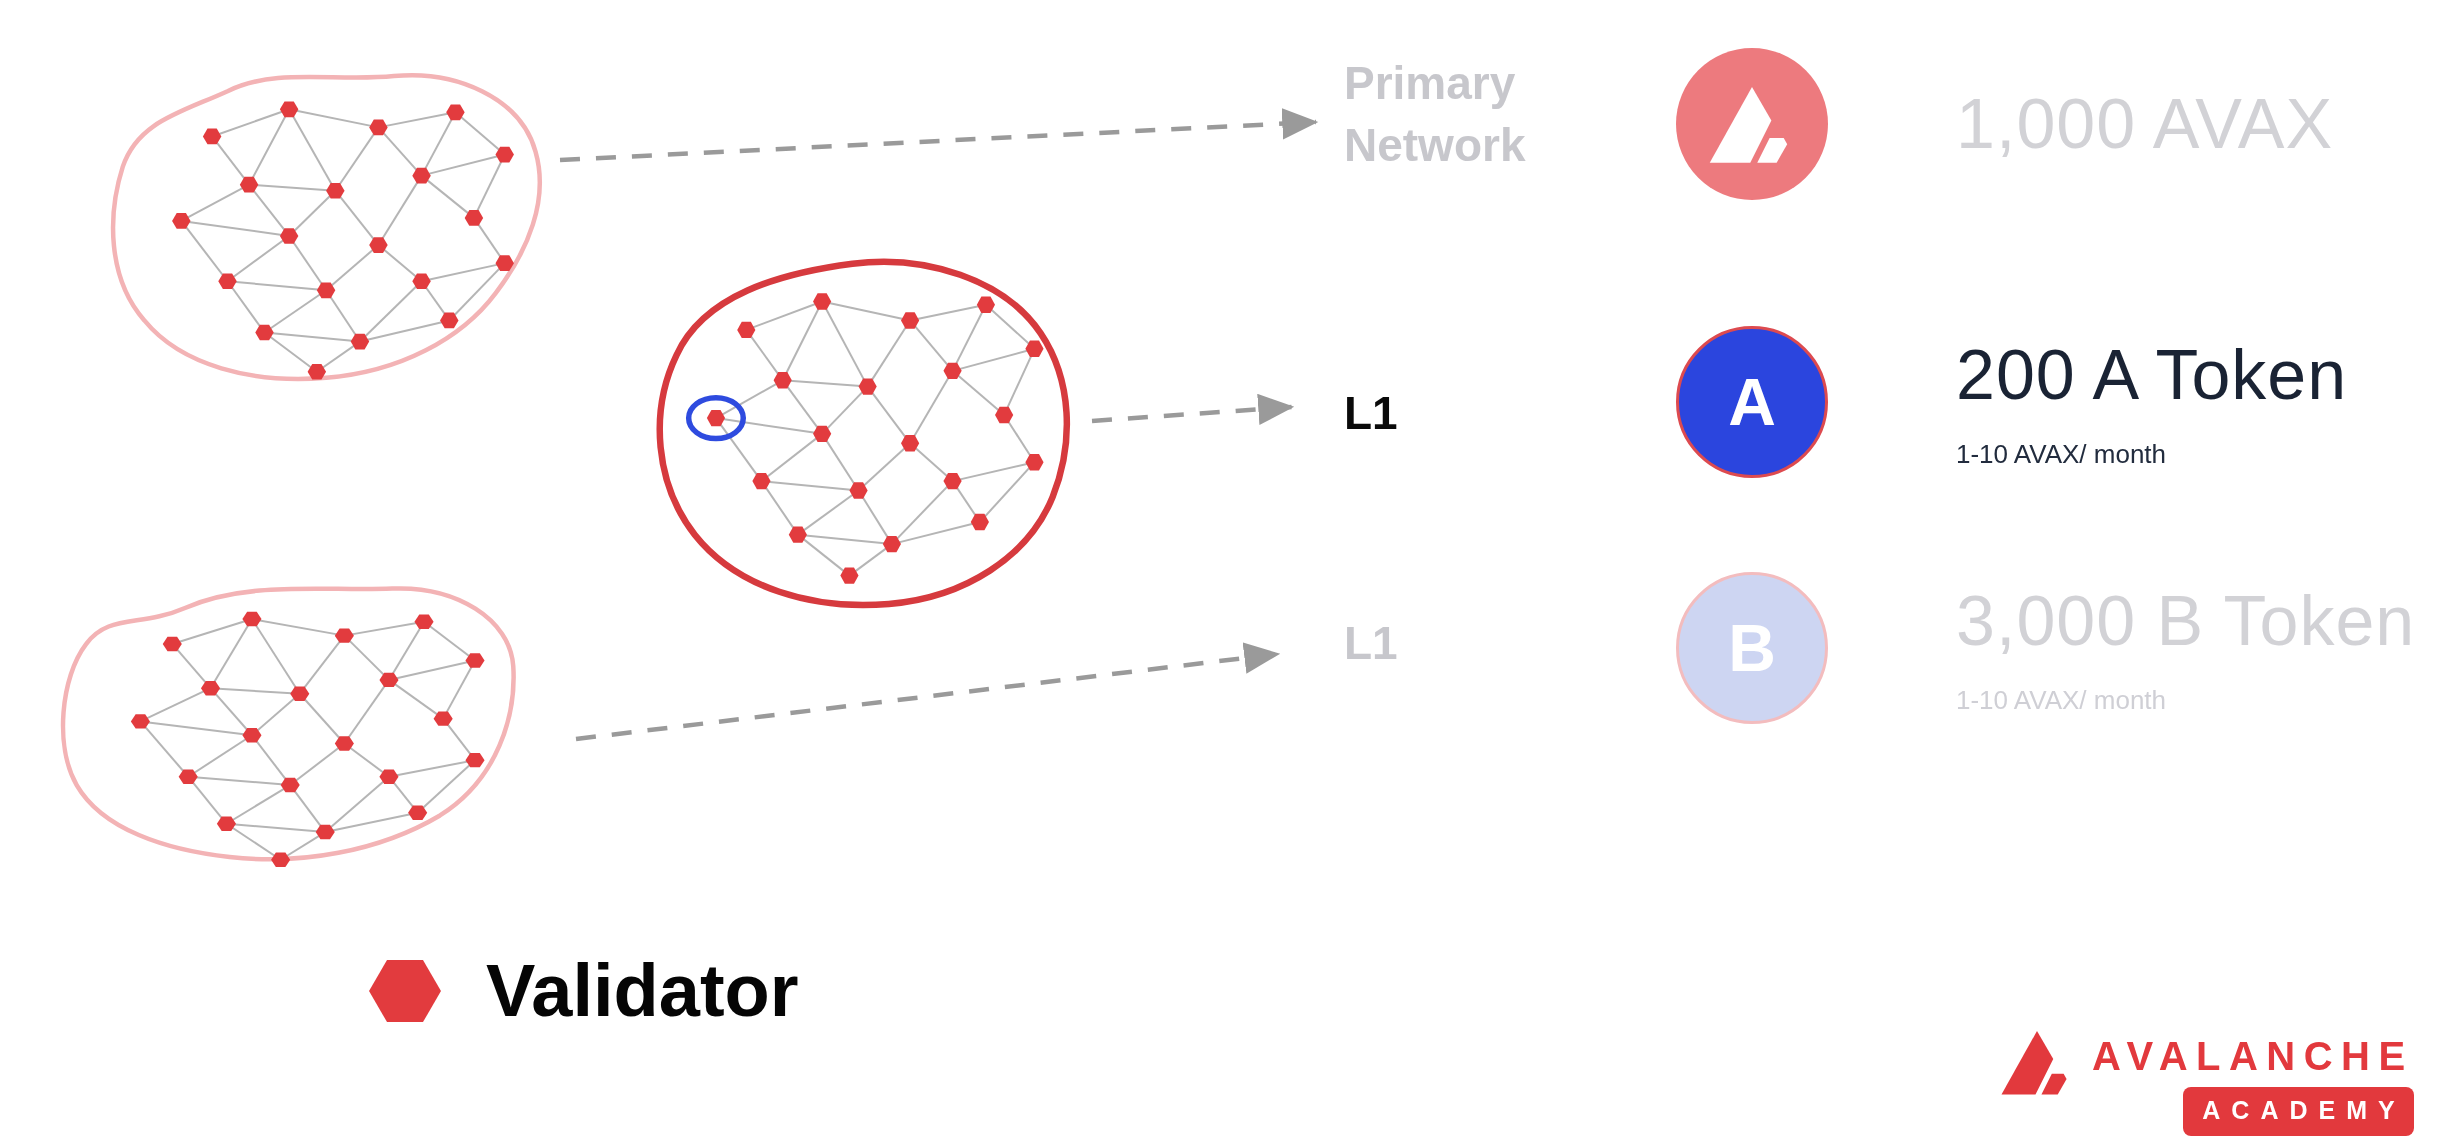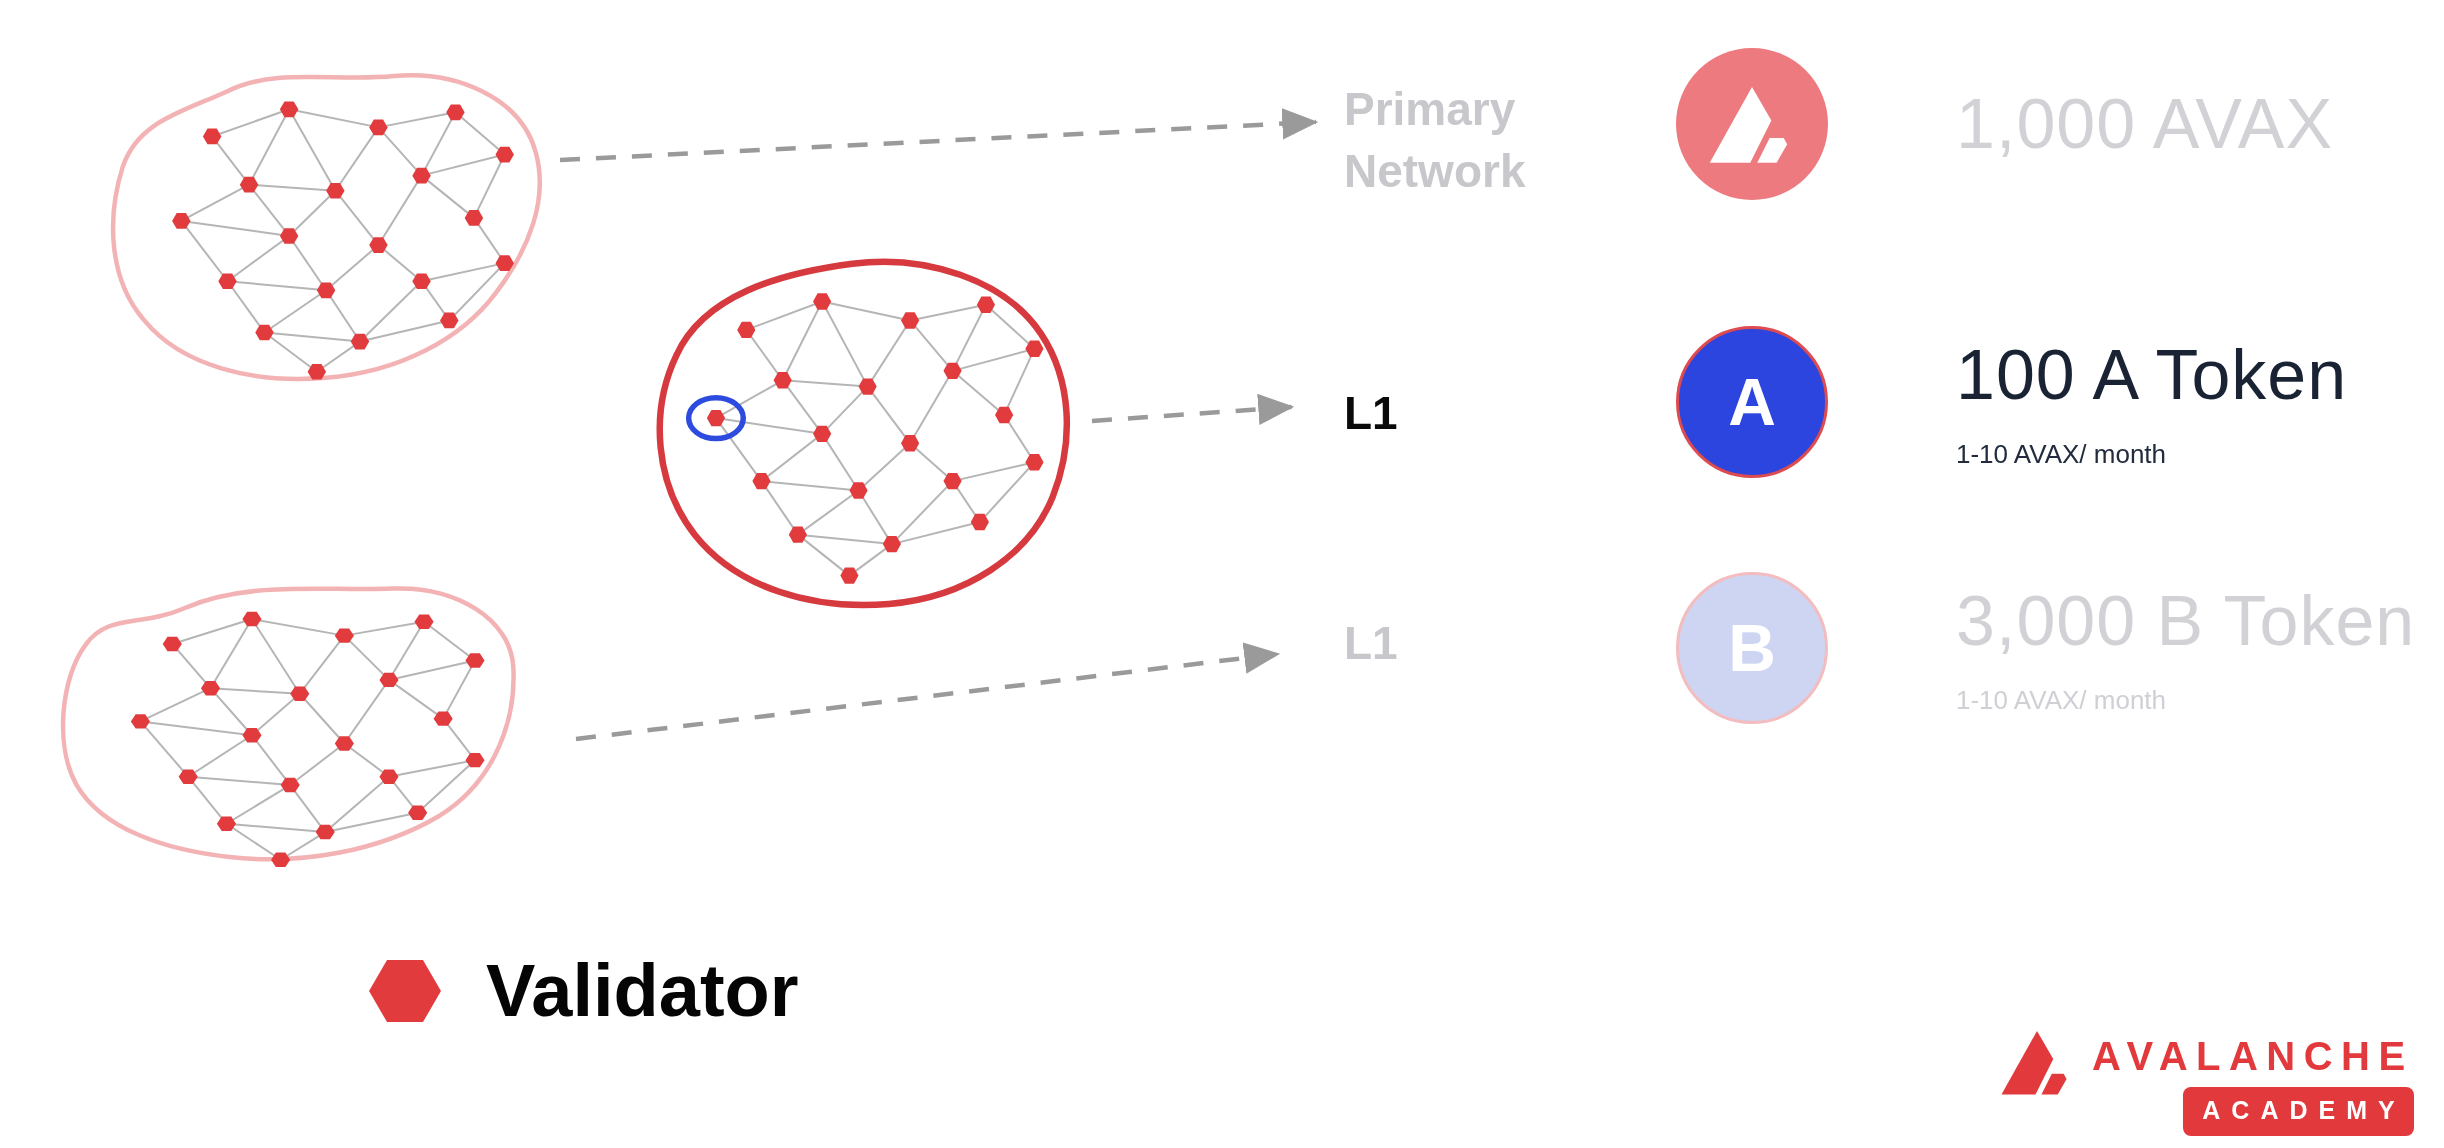--- a/index.html
+++ b/index.html
@@ -7,21 +7,21 @@
   body{font-family:"Liberation Sans",sans-serif;background:#ffffff;position:relative;overflow:hidden;}
   #arrow-layer{position:absolute;left:0;top:0;}
   .network{position:absolute;}
   .network svg{display:block;width:100%;height:100%;}
   .net1{left:92px;top:58px;width:462px;height:362px;}
   .net2{left:628px;top:248px;width:455px;height:378px;}
   .net3{left:48px;top:572px;width:478px;height:332px;}
   .diagram-label{position:absolute;font-weight:700;font-size:46px;line-height:1.35;}
   .muted-label{color:#c7c7cc;}
   .dark-label{color:#0a0a0a;}
-  .lbl-primary{left:1344px;top:78px;width:300px;}
+  .lbl-primary{left:1344px;top:52px;width:300px;}
   .lbl-l1-active{left:1344px;top:382px;}
   .lbl-l1-faded{left:1344px;top:612px;}
   .token-row{position:absolute;display:flex;align-items:center;gap:128px;}
   .row-avax{left:1676px;top:48px;}
   .row-a{left:1676px;top:326px;}
   .row-b{left:1676px;top:572px;}
   .token-circle{width:152px;height:152px;border-radius:50%;display:flex;align-items:center;justify-content:center;flex:none;}
   .circle-avax{background:#ed7a7e;}
   .circle-a{background:#2b45de;border:3px solid #dd4a4f;}
   .circle-b{background:#cdd5f2;border:3px solid #f3bcbe;}
@@ -259,21 +259,21 @@
     </svg>
   </div>
   <div class="amount muted">1,000 AVAX</div>
 </div>
 
 <div class="token-row row-a">
   <div class="token-circle circle-a">
     <span class="circle-letter">A</span>
   </div>
   <div class="token-text">
-    <div class="amount dark">100 A Token</div>
+    <div class="amount dark">200 A Token</div>
     <div class="subtitle dark">1-10 AVAX/ month</div>
   </div>
 </div>
 
 <div class="token-row row-b">
   <div class="token-circle circle-b">
     <span class="circle-letter">B</span>
   </div>
   <div class="token-text">
     <div class="amount muted">3,000 B Token</div>

